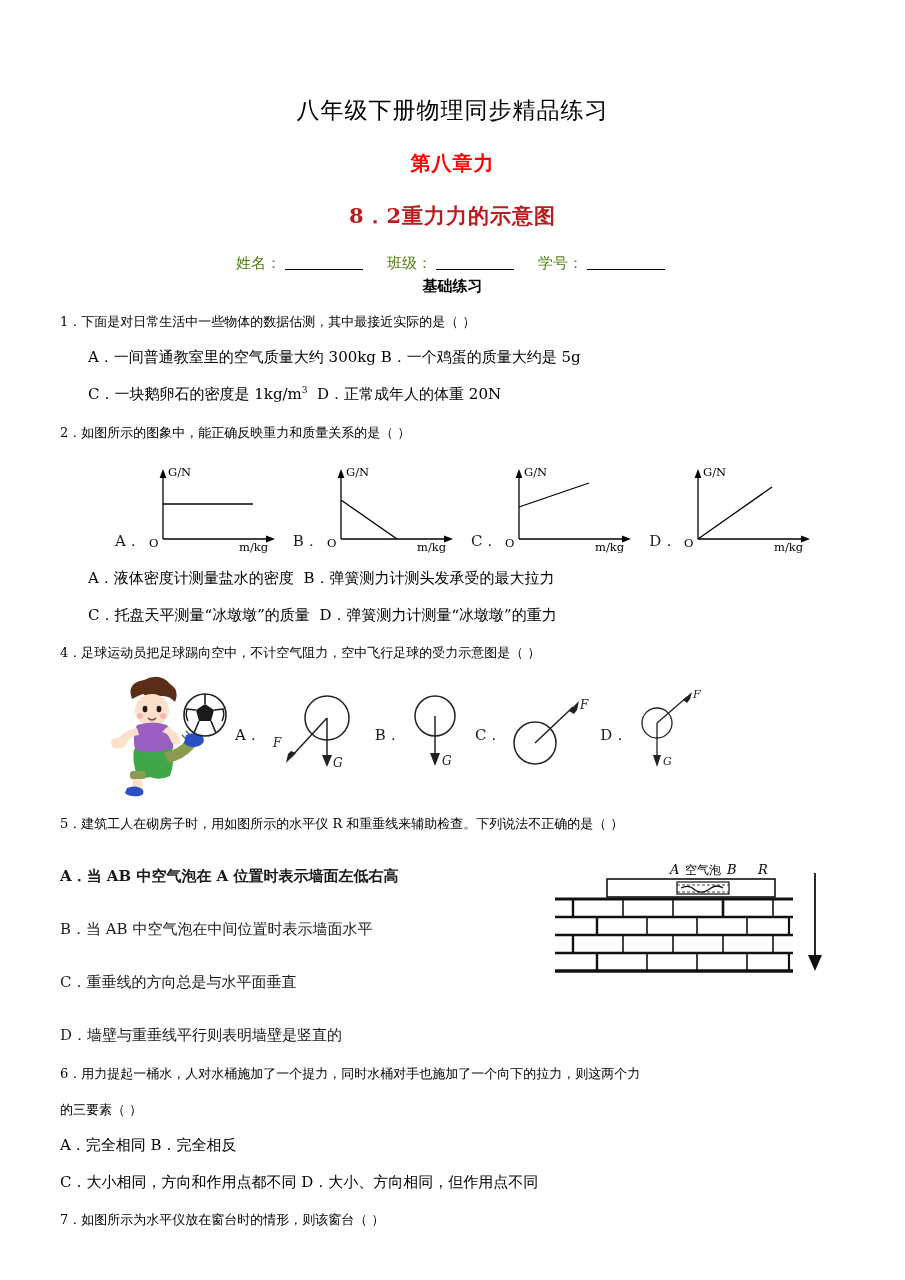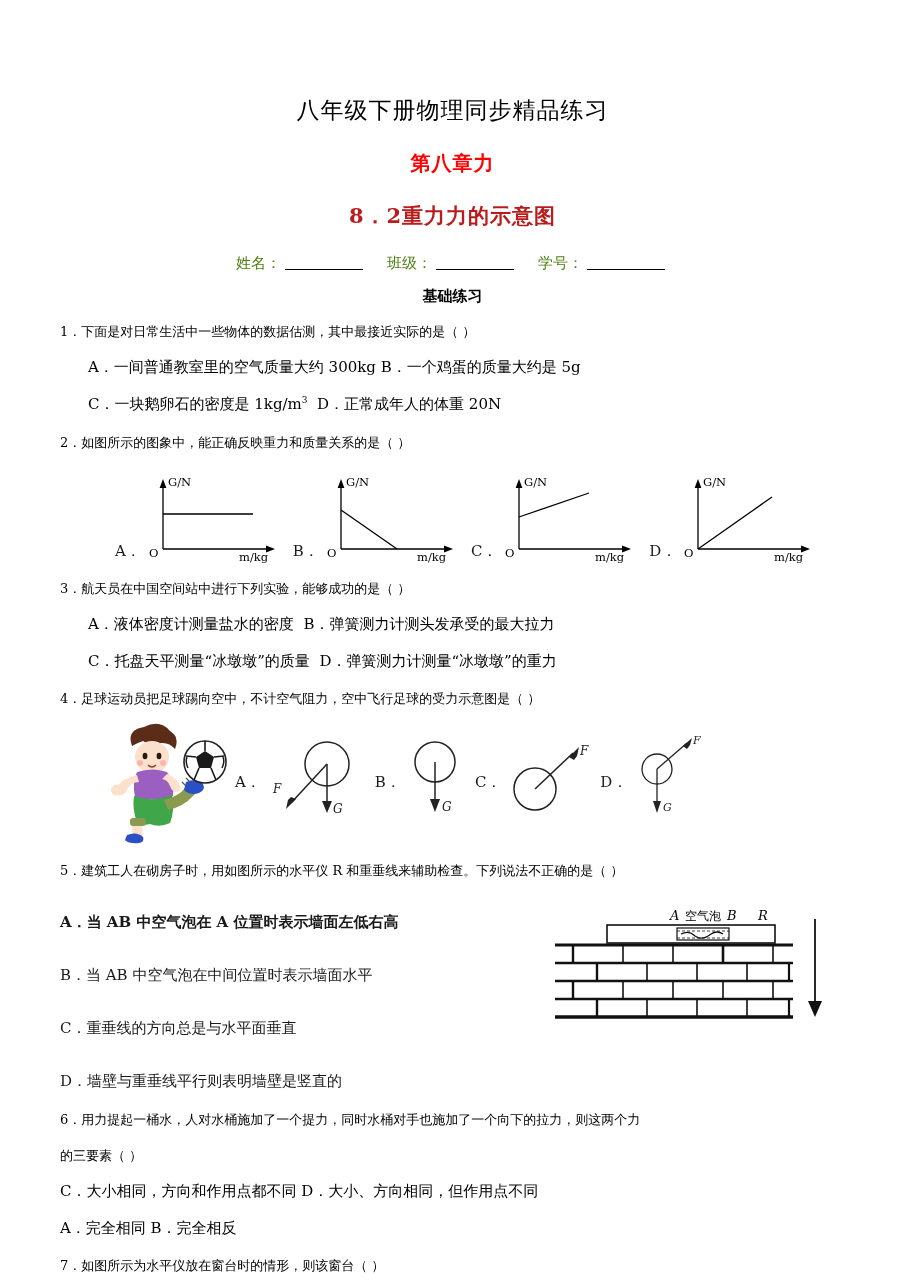--- a/index.html
+++ b/index.html
@@ -52,21 +52,21 @@
     border-bottom: 1px solid #000;
     height: 13px;
     margin: 0 4px;
     vertical-align: -2px;
   }
   .info-line .gap { display: inline-block; width: 20px; }
   .subsection {
     text-align: center;
     font-size: 15px;
     font-weight: bold;
-    margin-top: 14px;
+    margin-top: 4px;
     color: #000;
   }
 
   
   .q {
     font-size: 13px;
     line-height: 1.55;
     margin-top: 16px;
     color: #000;
   }
@@ -193,21 +193,20 @@
         <polygon points="134,78 125,74.6 125,81.4" fill="#000"></polygon>
         <line x1="22" y1="78" x2="96" y2="26" stroke="#000" stroke-width="1.3"></line>
         <text x="27" y="15" font-family="'DejaVu Serif', serif" font-size="11.5" fill="#000">G/N</text>
         <text x="8" y="86" font-family="'DejaVu Serif', serif" font-size="11.5" fill="#000">O</text>
         <text x="98" y="90" font-family="'DejaVu Serif', serif" font-size="11.5" fill="#000">m/kg</text>
       </svg>
     </div>
 
   </div>
 
-  <div class="q">3．航天员在中国空间站中进行下列实验，能够成功的是（        ）</div>
   <div class="q-opts">
     <span>A．液体密度计测量盐水的密度</span>&nbsp;&nbsp;<span>B．弹簧测力计测头发承受的最大拉力</span>
   </div>
   <div class="q-opts">
     <span>C．托盘天平测量“冰墩墩”的质量</span>&nbsp;&nbsp;<span>D．弹簧测力计测量“冰墩墩”的重力</span>
   </div>
 
   <div class="q">4．足球运动员把足球踢向空中，不计空气阻力，空中飞行足球的受力示意图是（        ）</div>
 
   <div class="q4-row">
@@ -361,18 +360,18 @@
         <line x1="244" y1="94" x2="244" y2="112" stroke="#111" stroke-width="2.2"></line>
 
         <line x1="270" y1="14" x2="270" y2="100" stroke="#111" stroke-width="1.8"></line>
         <polygon points="270,112 263,96 277,96" fill="#111"></polygon>
       </svg>
     </div>
   </div>
 
   <div class="q">6．用力提起一桶水，人对水桶施加了一个提力，同时水桶对手也施加了一个向下的拉力，则这两个力</div>
   <div class="q" style="margin-top:16px">的三要素（        ）</div>
+  <div class="q-opts flush">A．完全相同  B．完全相反</div>
   <div class="q-opts flush">C．大小相同，方向和作用点都不同  D．大小、方向相同，但作用点不同</div>
-  <div class="q-opts flush">A．完全相同  B．完全相反</div>
 
   <div class="q">7．如图所示为水平仪放在窗台时的情形，则该窗台（        ）</div>
 
 </div>
 
 </body></html>

